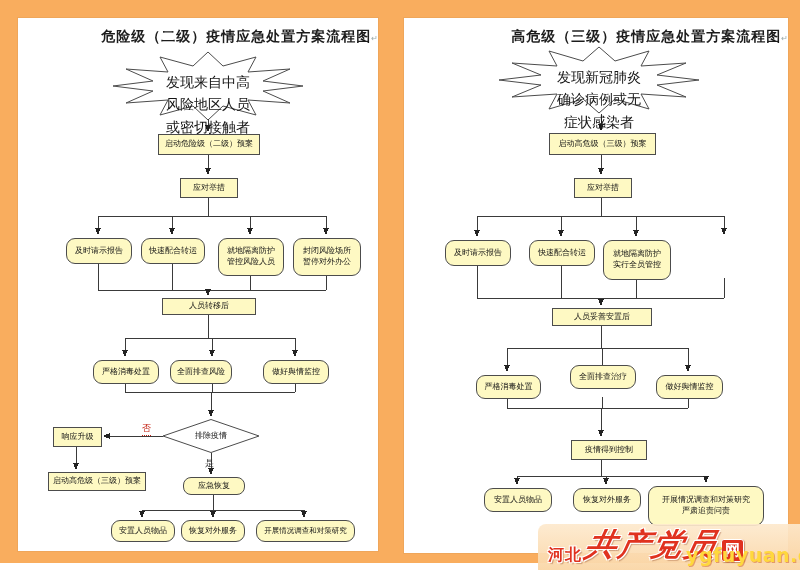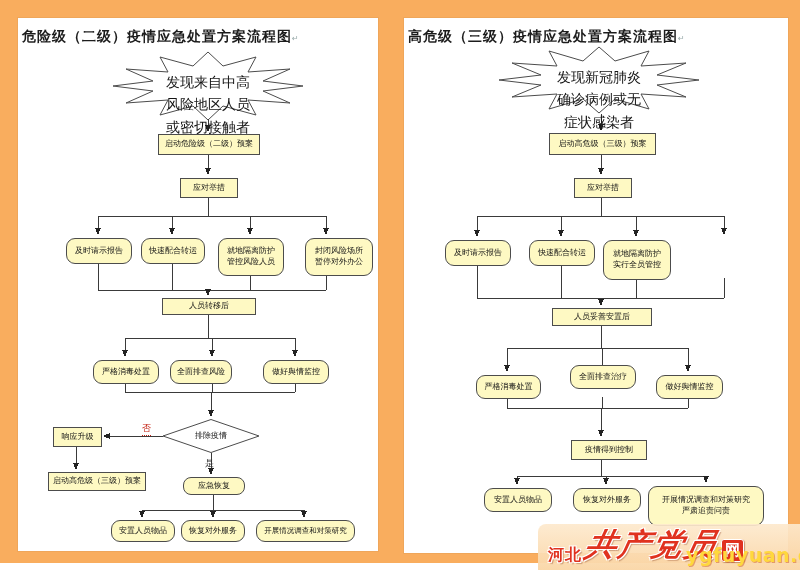--- a/index.html
+++ b/index.html
@@ -4,21 +4,21 @@
 <style>
   html,body{margin:0;padding:0;}
   body{width:800px;height:570px;overflow:hidden;background:#ffffff;
        font-family:"DejaVu Sans","Liberation Sans",sans-serif;}
   .stage{position:relative;width:800px;height:570px;overflow:hidden;background:#fff;}
   .frame{position:absolute;left:0;top:0;width:800px;height:563px;background:#f9ad5e;}
   .page{position:absolute;top:18px;background:#ffffff;box-shadow:0 0 0 1px rgba(0,0,0,0.04);}
   #page-left{left:18px;width:360px;height:533px;}
   #page-right{left:404px;width:384px;height:535px;}
   .page svg{position:absolute;left:0;top:0;}
-  .title{position:absolute;top:10px;left:4px;right:0;text-align:left;
+  .title{position:absolute;top:10px;left:15px;right:0;text-align:right;
          font-size:14px;font-weight:bold;color:#1c1c1c;letter-spacing:1px;white-space:nowrap;}
   .ret{font-size:8px;color:#9aa;font-weight:normal;letter-spacing:0;}
   .box{position:absolute;border:1px solid #4c4c4c;background:#fef9c3;
        display:flex;align-items:center;justify-content:center;text-align:center;
        font-size:8px;color:#141414;line-height:1.35;white-space:pre-line;}
   .round{border-radius:9px;}
   .noborder{border:none;background:transparent;}
   .sm{font-size:7.5px;}
   .star-text{position:absolute;text-align:center;font-size:14px;color:#141414;line-height:1.6;}
   .lbl{position:absolute;font-size:9px;color:#333;}
@@ -88,21 +88,21 @@
     <div class="title"><span>危险级（二级）疫情应急处置方案流程图</span><span class="ret">↵</span></div>
     <div class="star-text" style="left:148px;top:53px;width:84px;">发现来自中高风险地区人员或密切接触者</div>
 
     <div class="box" style="left:140px;top:116px;width:100px;height:19px;">启动危险级（二级）预案</div>
     <div class="box" style="left:162px;top:160px;width:56px;height:18px;">应对举措</div>
 
     <div class="box round" style="left:48px;top:220px;width:64px;height:24px;">及时请示报告</div>
     <div class="box round" style="left:123px;top:220px;width:62px;height:24px;">快速配合转运</div>
     <div class="box round" style="left:200px;top:220px;width:64px;height:36px;">就地隔离防护
 管控风险人员</div>
-    <div class="box round" style="left:275px;top:220px;width:66px;height:36px;margin-left:12px;">封闭风险场所
+    <div class="box round" style="left:275px;top:220px;width:66px;height:36px;">封闭风险场所
 暂停对外办公</div>
 
     <div class="box" style="left:144px;top:280px;width:92px;height:15px;">人员转移后</div>
 
     <div class="box round" style="left:75px;top:342px;width:64px;height:22px;">严格消毒处置</div>
     <div class="box round" style="left:152px;top:342px;width:60px;height:22px;">全面排查风险</div>
     <div class="box round" style="left:245px;top:342px;width:64px;height:22px;">做好舆情监控</div>
 
     <div class="box noborder" style="left:145px;top:402px;width:96px;height:32px;">排除疫情</div>
     <div class="lbl lbl-no" style="left:124px;top:404px;">否</div>

